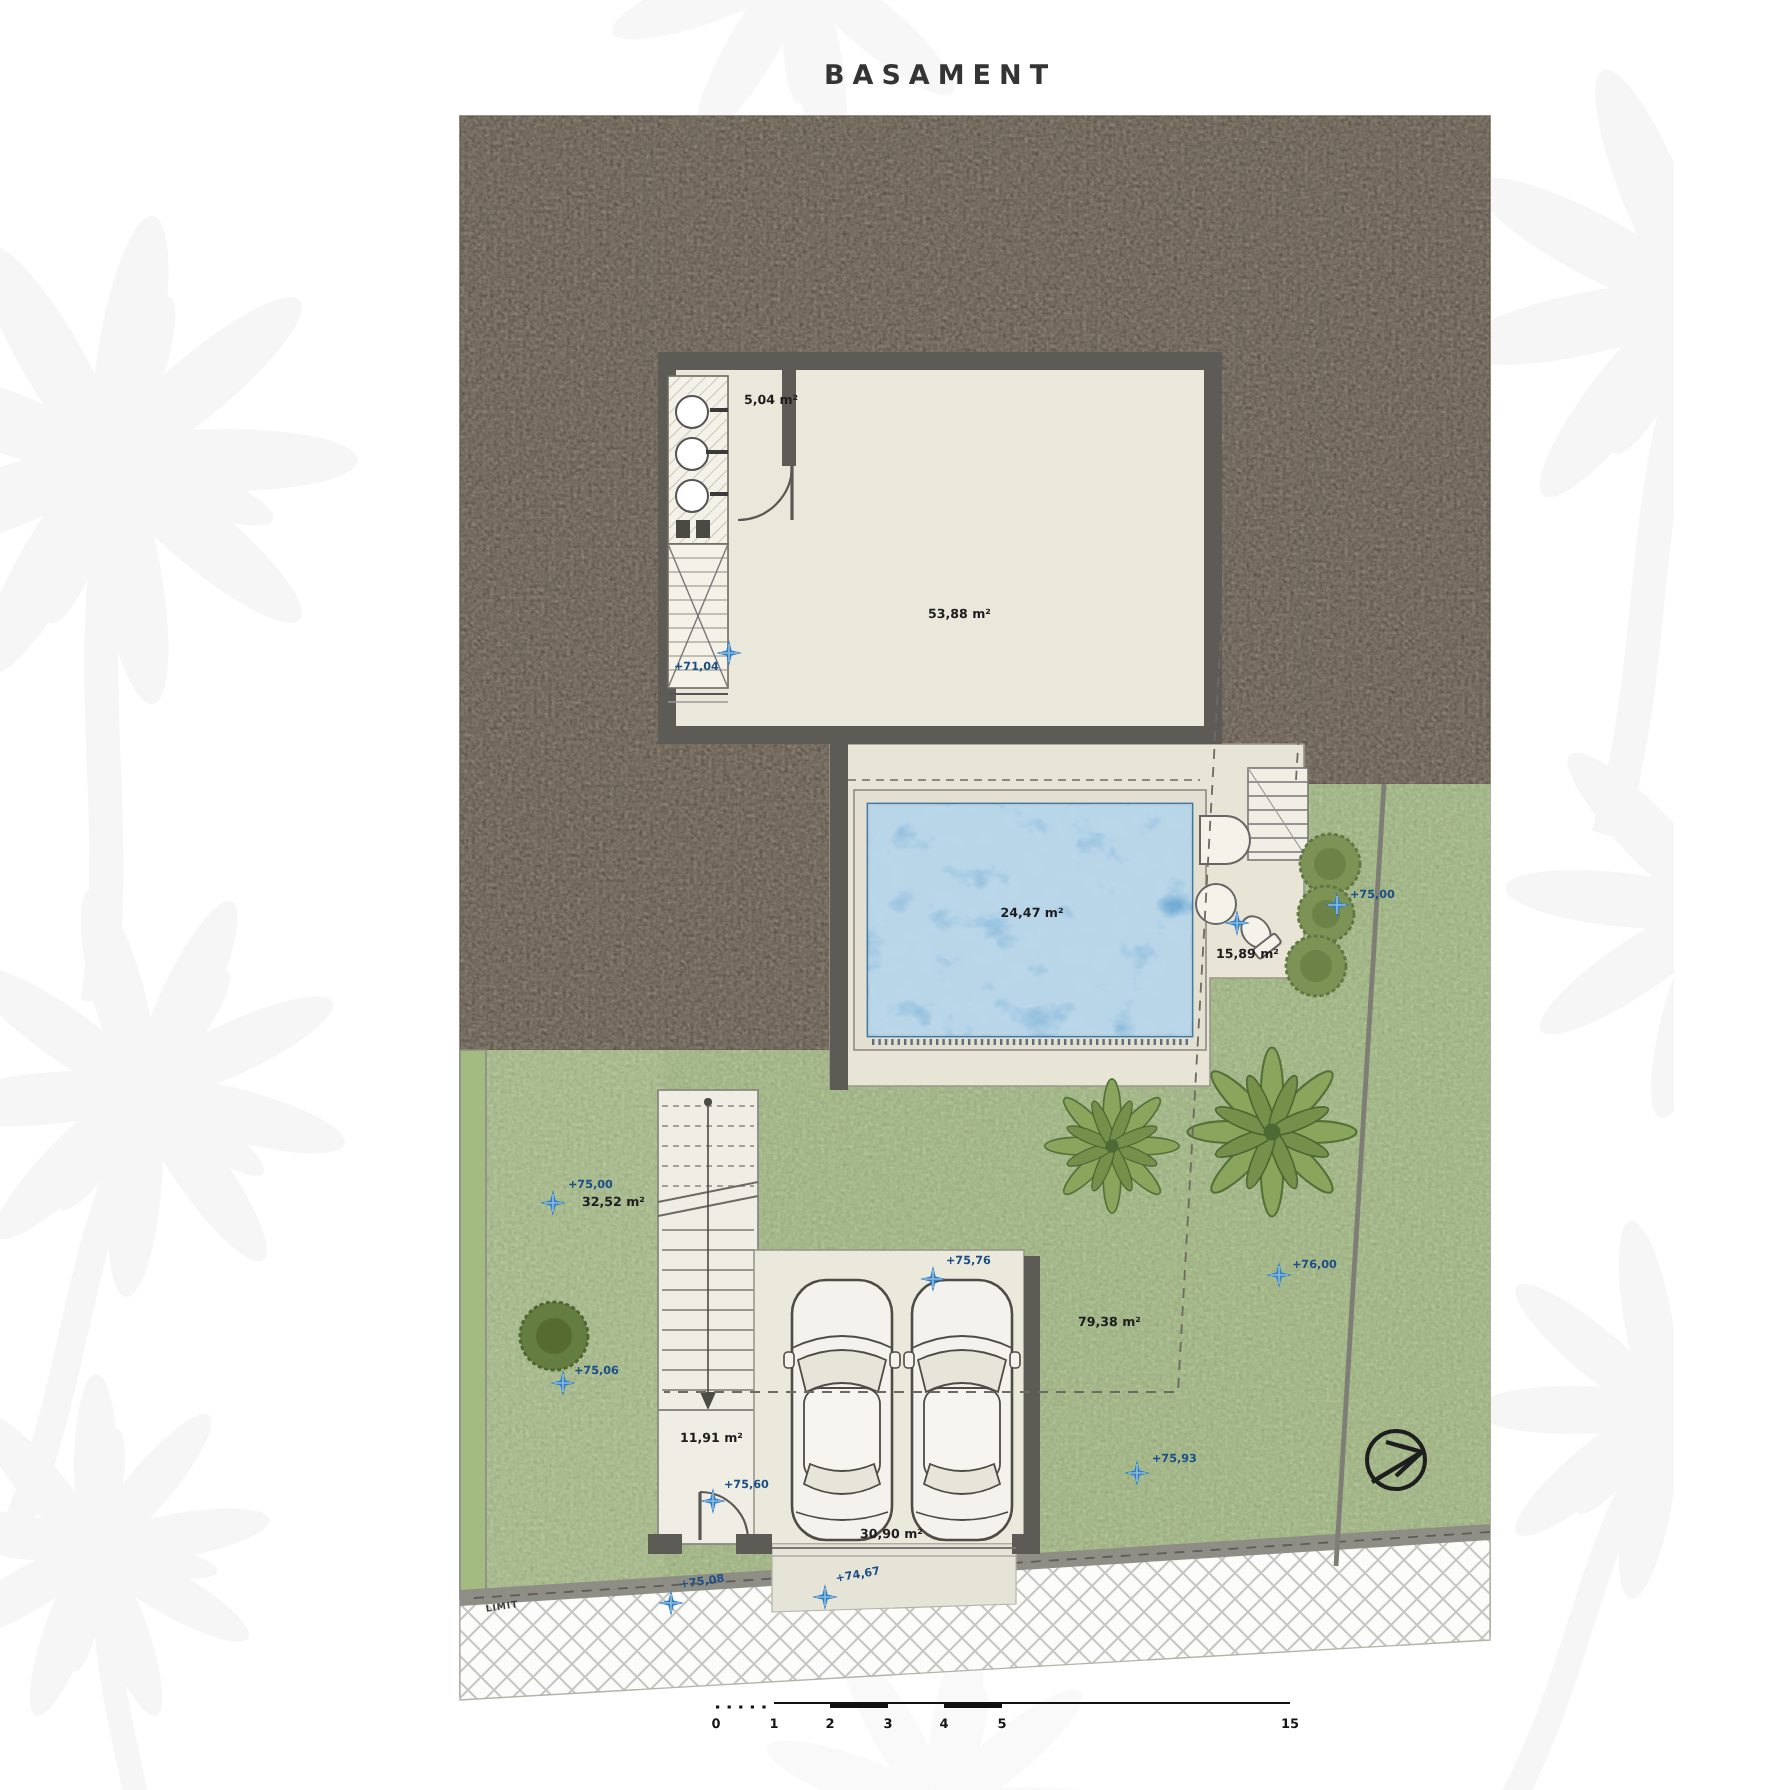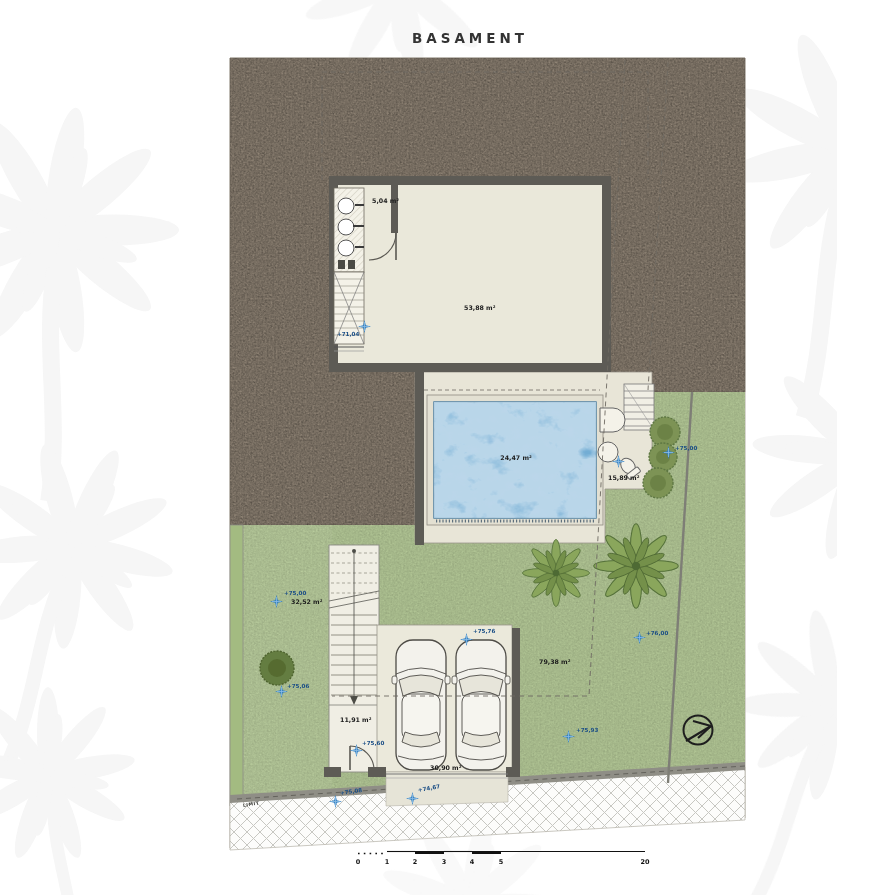--- a/index.html
+++ b/index.html
@@ -359,16 +359,16 @@
           <path d="M8 0L9.6 6.4L16 8L9.6 9.6L8 16L6.4 9.6L0 8L6.4 6.4Z" fill="#2f7fc4"></path>
           <path d="M8 2.5V13.5M2.5 8H13.5" stroke="#8cbce4" stroke-width="1"></path>
         </svg>
       </span>
       <span class="tick-label" style="left: 358px; top: 858px;">0</span>
       <span class="tick-label" style="left: 387px; top: 858px;">1</span>
       <span class="tick-label" style="left: 415px; top: 858px;">2</span>
       <span class="tick-label" style="left: 444px; top: 858px;">3</span>
       <span class="tick-label" style="left: 472px; top: 858px;">4</span>
       <span class="tick-label" style="left: 501px; top: 858px;">5</span>
-      <span class="tick-label" style="left: 645px; top: 858px;">20</span>
+      <span class="tick-label" style="left: 645px; top: 858px;">15</span>
       <span class="limit-label" style="left: 243px; top: 803px; transform: rotate(-9deg);">LIMIT</span>
     </div>
 </div>
 
 </body></html>

